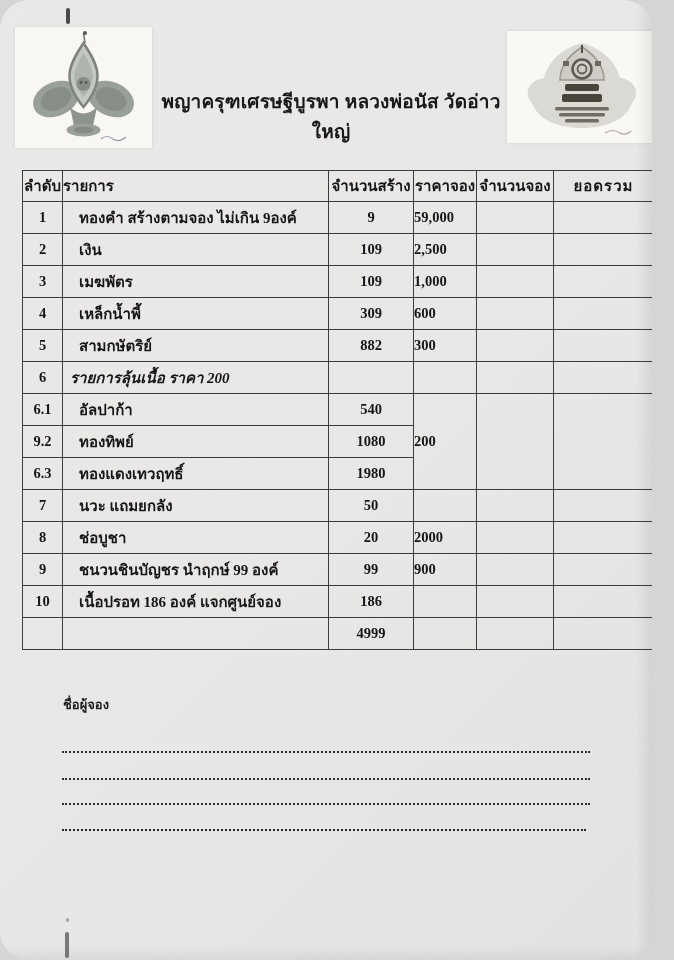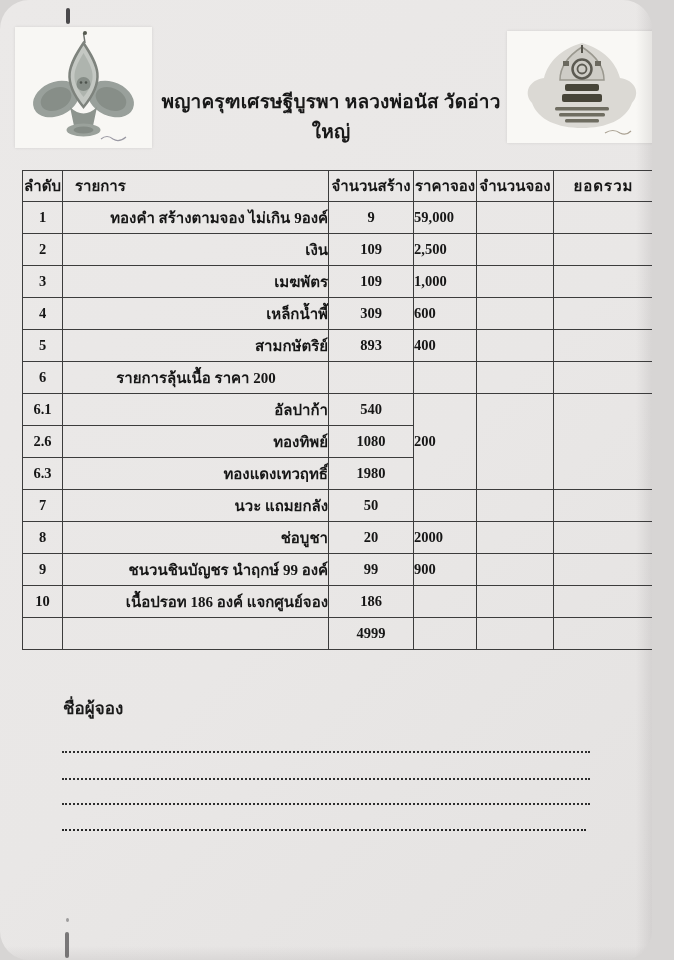--- a/index.html
+++ b/index.html
@@ -61,30 +61,30 @@
     border: 1.5px solid #3c3c3c;
     font-weight: bold;
     color: #161616;
     overflow: hidden;
     white-space: nowrap;
   }
   .order-table th { height: 31px; font-size: 15px; text-align: center; }
   .order-table td { height: 32px; font-size: 15px; }
   .order-table th.h-total { letter-spacing: 1px; }
   td.c-no    { text-align: center; font-size: 14.5px; }
-  td.c-item  { text-align: right; padding-left: 3px; }
-  td.c-item.centered { text-align: center; padding-left: 1px; }
+  td.c-item  { text-align: left; padding-left: 16px; }
+  td.c-item.centered { text-align: left; padding-left: 7px; font-style: italic; }
   td.c-made  { text-align: center; font-size: 14.5px; }
   td.c-price { text-align: left; font-size: 14.5px; }
   td.c-merged { vertical-align: middle; font-family: Liberation Serif, serif; }
 
   .reserver-label {
     position: absolute;
     left: 63px; top: 694px;
-    font-size: 17px;
+    font-size: 13px;
     font-weight: bold;
     color: #1a1a1a;
   }
   .sig-line {
     position: absolute;
     left: 62px;
     width: 528px;
     height: 0;
     border-bottom: 2px dotted #2e2e2e;
   }
@@ -150,21 +150,21 @@
       <col style="width:40px">
         <col style="width:266px">
         <col style="width:85px">
       <col style="width:63px">
         <col style="width:77px">
         <col style="width:100px">
     </colgroup>
     <thead>
       <tr>
         <th>ลำดับ</th>
-        <th style="text-align:left;padding-left:12px;">รายการ</th>
+        <th style="text-align:left;padding-left:0;">รายการ</th>
         <th>จำนวนสร้าง</th>
         <th>ราคาจอง</th>
         <th>จำนวนจอง</th>
         <th class="h-total">ยอดรวม</th>
       </tr>
     </thead>
     <tbody>
       <tr>
         <td class="c-no">1</td>
         <td class="c-item">ทองคำ สร้างตามจอง ไม่เกิน 9องค์</td>
@@ -193,43 +193,43 @@
         <td class="c-no">4</td>
         <td class="c-item">เหล็กน้ำพี้</td>
         <td class="c-made">309</td>
         <td class="c-price">600</td>
         <td></td>
         <td></td>
       </tr>
       <tr>
         <td class="c-no">5</td>
         <td class="c-item">สามกษัตริย์</td>
-        <td class="c-made">893</td>
-        <td class="c-price">400</td>
+        <td class="c-made">882</td>
+        <td class="c-price">300</td>
         <td></td>
         <td></td>
       </tr>
       <tr>
         <td class="c-no">6</td>
         <td class="c-item centered">รายการลุ้นเนื้อ ราคา 200</td>
         <td class="c-made"></td>
         <td class="c-price"></td>
         <td></td>
         <td></td>
       </tr>
       <tr>
         <td class="c-no">6.1</td>
         <td class="c-item">อัลปาก้า</td>
         <td class="c-made">540</td>
         <td class="c-price c-merged" rowspan="3">200</td>
         <td class="c-merged" rowspan="3"></td>
         <td class="c-merged" rowspan="3"></td>
       </tr>
       <tr>
-        <td class="c-no">2.6</td>
+        <td class="c-no">9.2</td>
         <td class="c-item">ทองทิพย์</td>
         <td class="c-made">1080</td>
       </tr>
       <tr>
         <td class="c-no">6.3</td>
         <td class="c-item">ทองแดงเทวฤทธิ์</td>
         <td class="c-made">1980</td>
       </tr>
       <tr>
         <td class="c-no">7</td>

